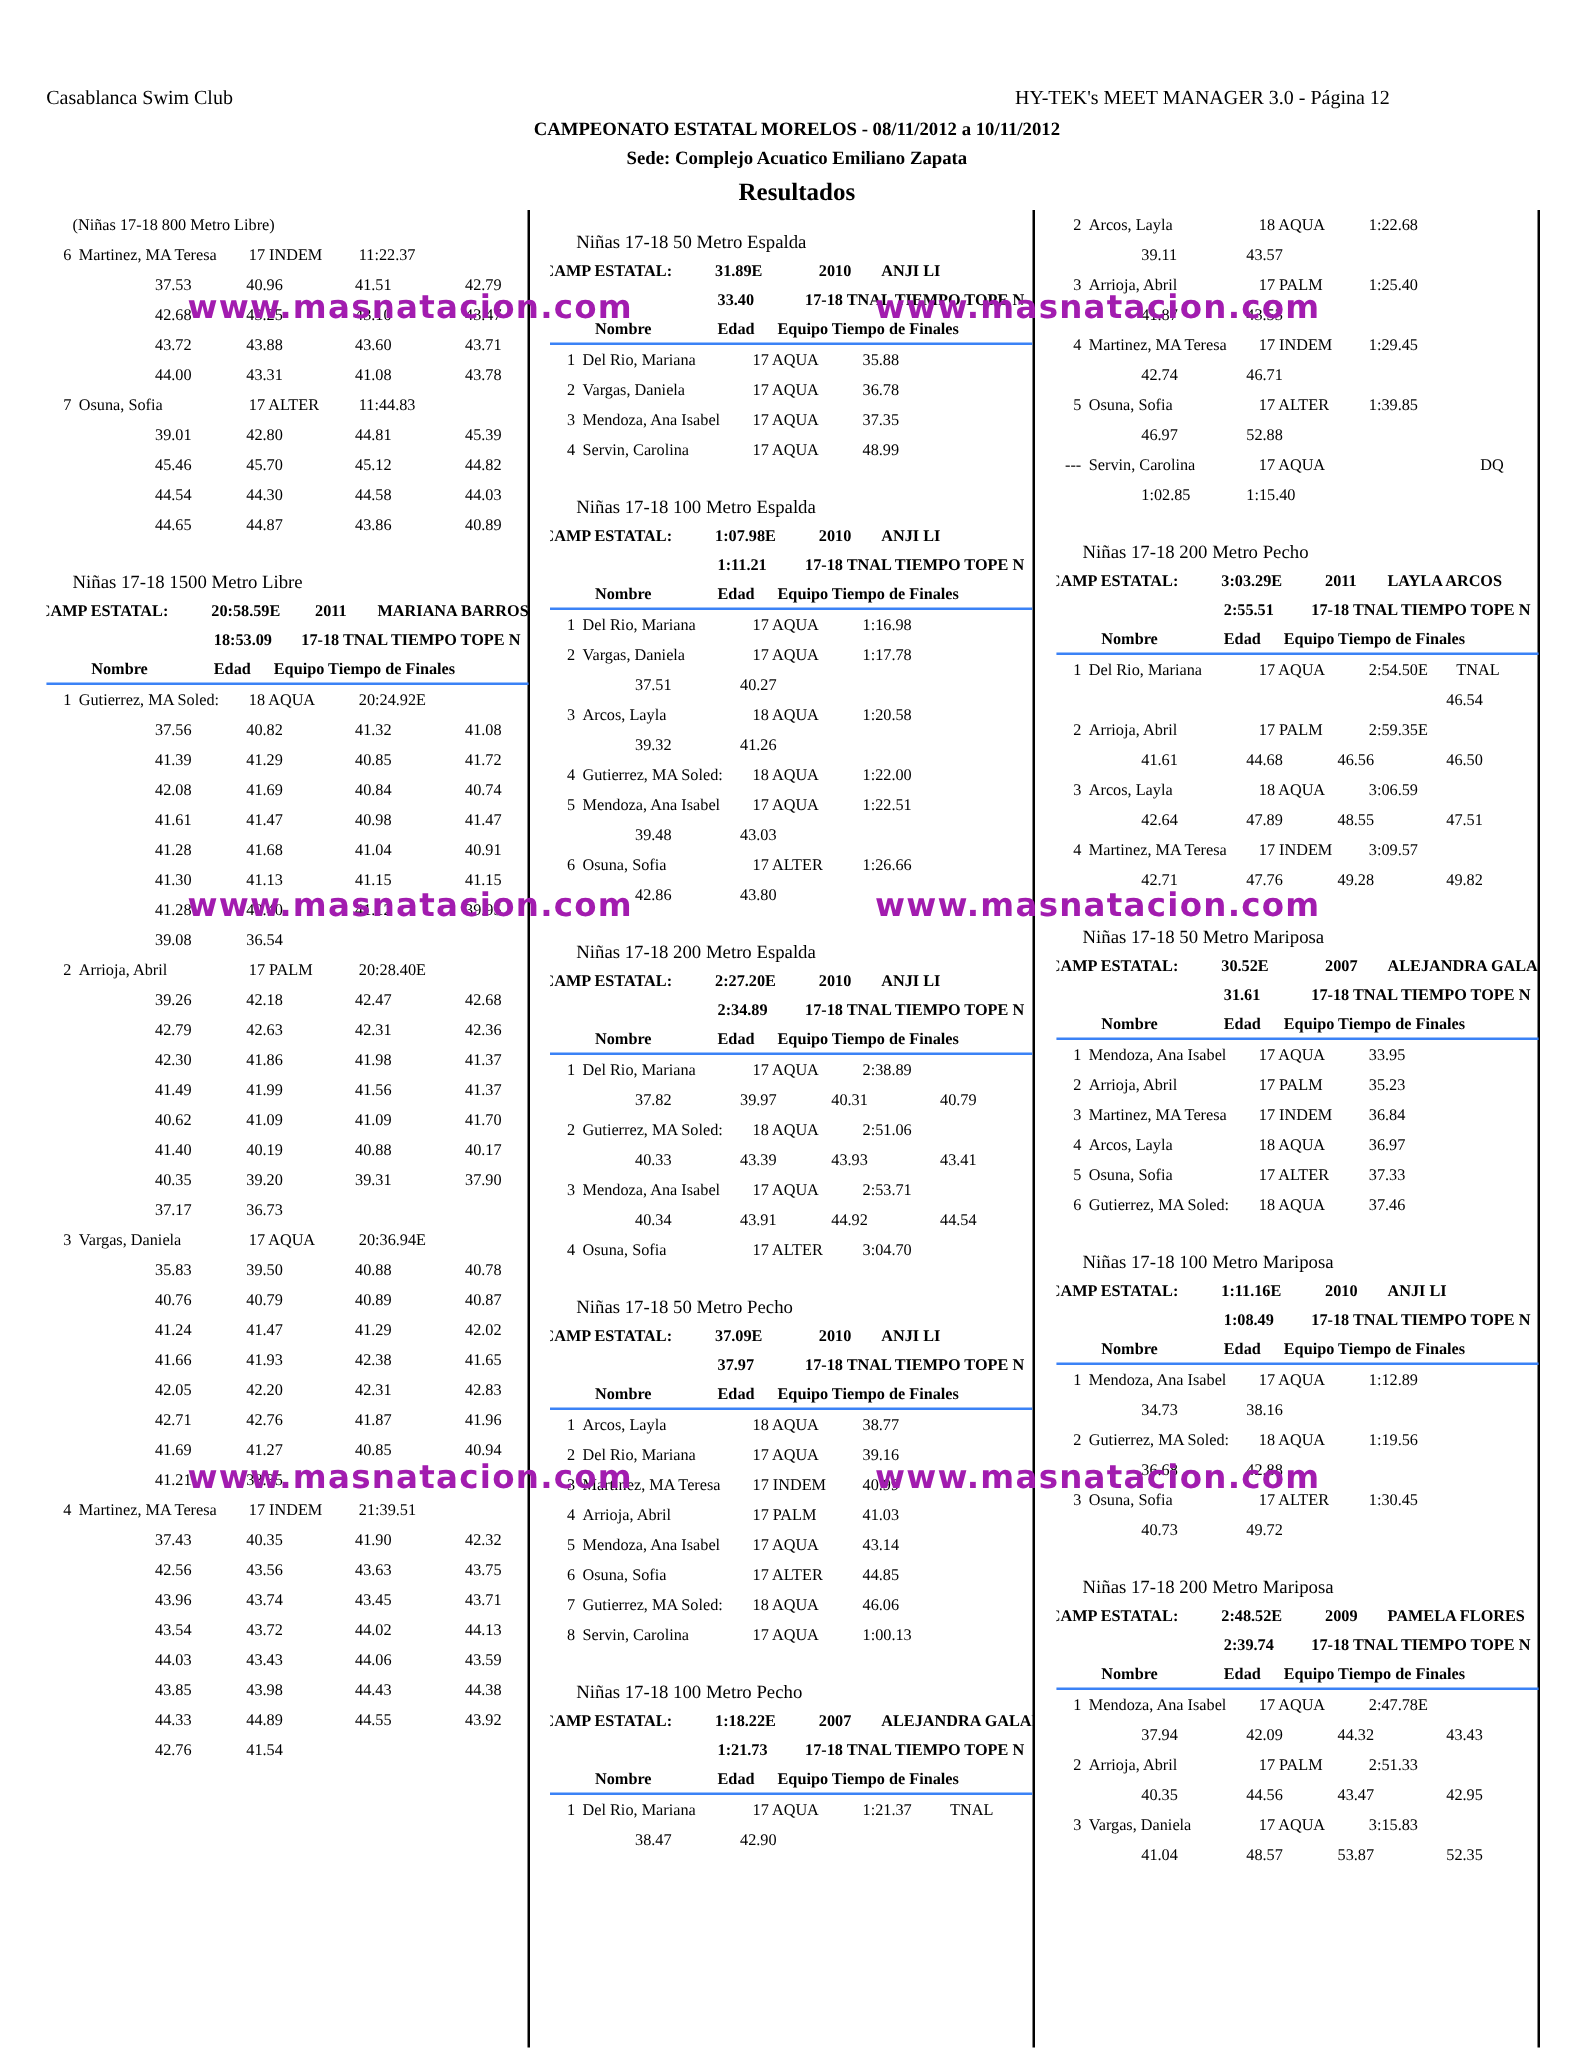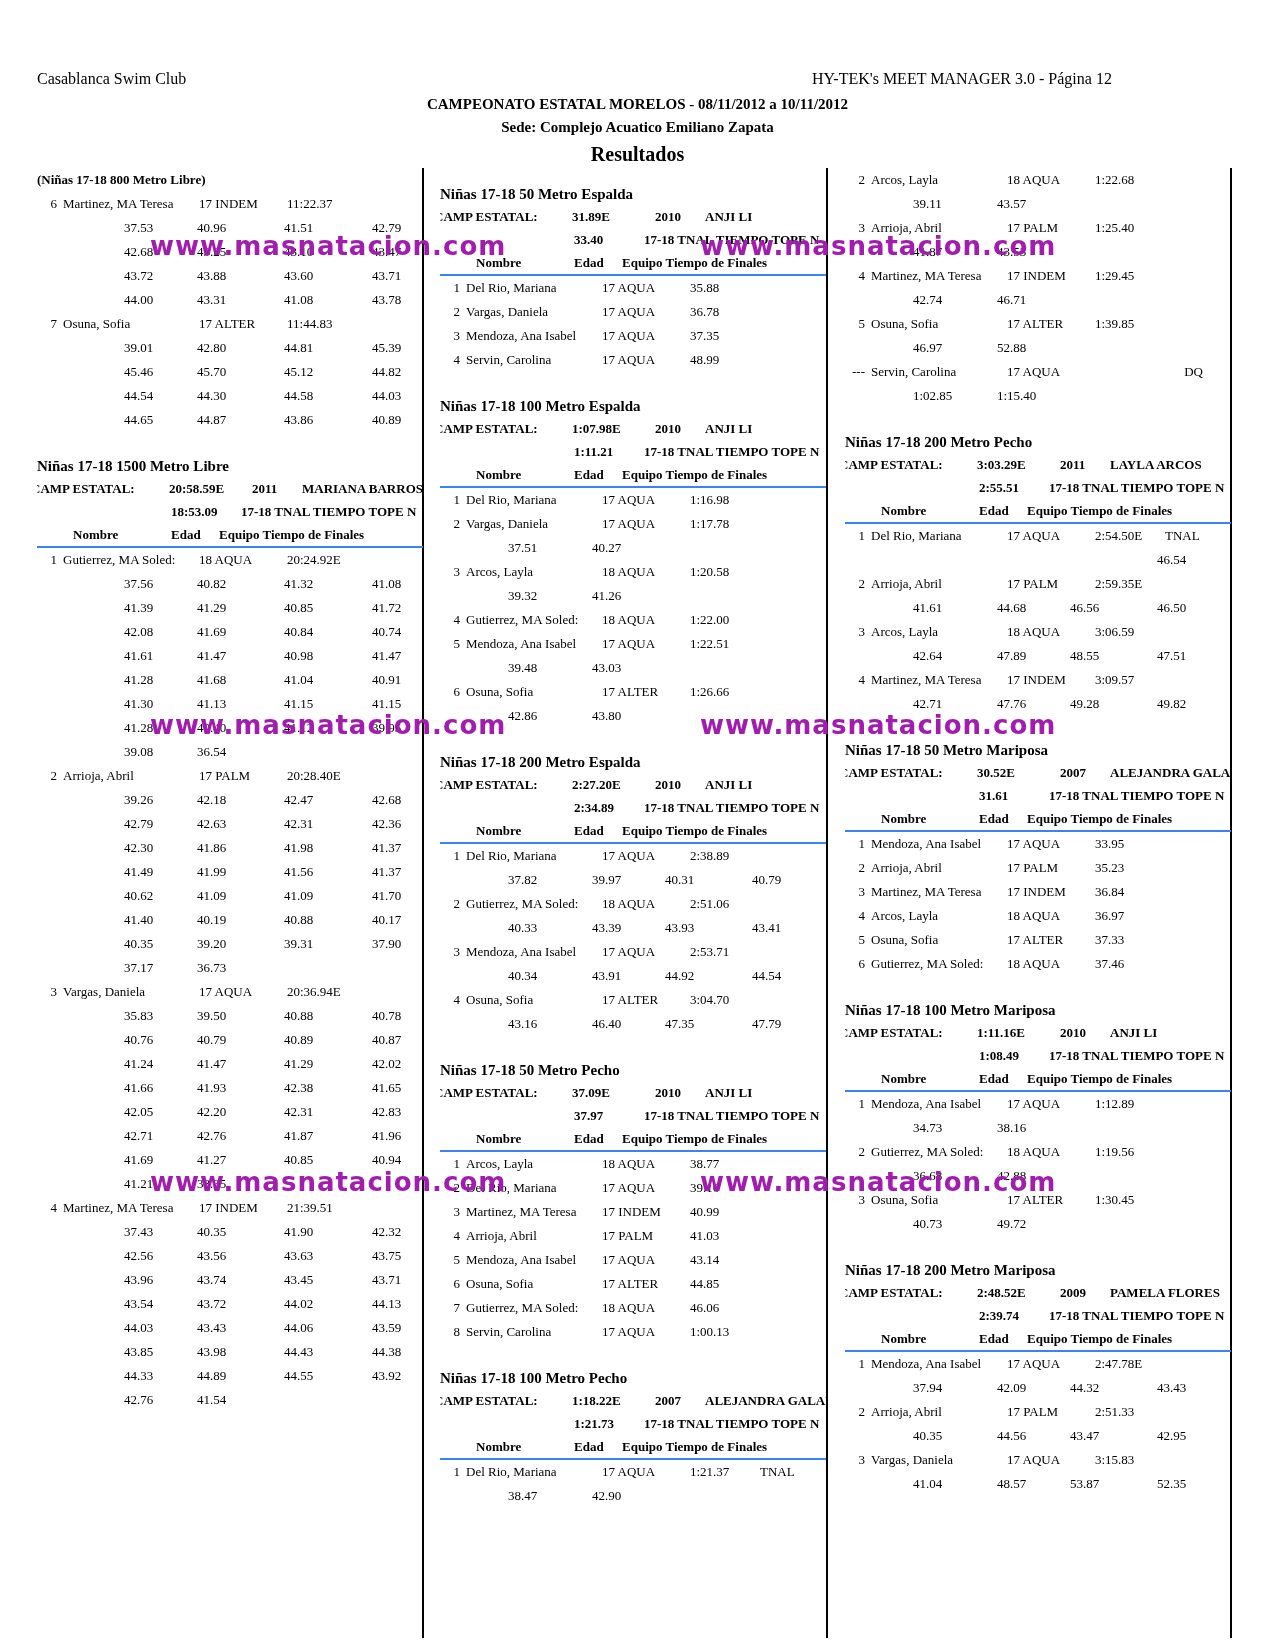--- a/index.html
+++ b/index.html
@@ -11,21 +11,21 @@
   .hdr-sede { position: absolute; left: 0; width: 1275px; top: 119px; text-align: center; font-size: 15px; font-weight: bold; }
   .hdr-res { position: absolute; left: 0; width: 1275px; top: 143px; text-align: center; font-size: 20px; font-weight: bold; }
 
   .col { position: absolute; top: 168px; width: 385px; height: 1470px; overflow: hidden; font-size: 13px; }
   .col1 { left: 37px; width: 386px; }
   .col2 { left: 440px; width: 386px; }
   .col3 { left: 845px; width: 386px; }
   .vline { position: absolute; top: 168px; width: 2px; height: 1470px; background: #000; }
 
   .line { height: 24px; line-height: 24px; white-space: nowrap; position: relative; }
-  .ev-title { font-weight: bold; font-size: 15px; height: 24px; line-height: 24px; white-space: nowrap; }
+  .ev-title { font-weight: normal; font-size: 15px; height: 24px; line-height: 24px; white-space: nowrap; margin-left: 21px; }
   .ev-title.small { font-size: 13px; }
   .rec { font-weight: bold; font-size: 13px; height: 22px; line-height: 22px; white-space: nowrap; position: relative; }
   .rec .lbl { position: absolute; left: -6px; }
   .rec .t { position: absolute; left: 132px; }
   .rec .y { position: absolute; left: 215px; }
   .rec .n { position: absolute; left: 265px; }
   .std { font-weight: bold; font-size: 13px; height: 24px; line-height: 24px; white-space: nowrap; position: relative; }
   .std .t { position: absolute; left: 134px; }
   .std .d { position: absolute; left: 204px; }
   .colhdr { font-weight: bold; font-size: 13px; height: 22px; line-height: 22px; white-space: nowrap; position: relative; border-bottom: 2px solid #3b82f6; }
@@ -510,26 +510,20 @@
       <span class="s1">43.91</span>
       <span class="s2">44.92</span>
       <span class="s3">44.54</span>
     </div>
     <div class="line row">
       <span class="pl">4</span>
       <span class="nm">Osuna, Sofia</span>
       <span class="ag">17 ALTER</span>
       <span class="tm">3:04.70</span>
     </div>
-    <div class="line sp c">
-      <span class="s0">43.16</span>
-      <span class="s1">46.40</span>
-      <span class="s2">47.35</span>
-      <span class="s3">47.79</span>
-    </div>
     <div class="gap2"></div>
     <div class="ev-title">Niñas 17-18 50 Metro Pecho</div>
     <div class="rec">
       <span class="lbl">CAMP ESTATAL:</span>
       <span class="t">37.09E</span>
       <span class="y">2010</span>
       <span class="n">ANJI LI</span>
     </div>
     <div class="std">
       <span class="t">37.97</span>

